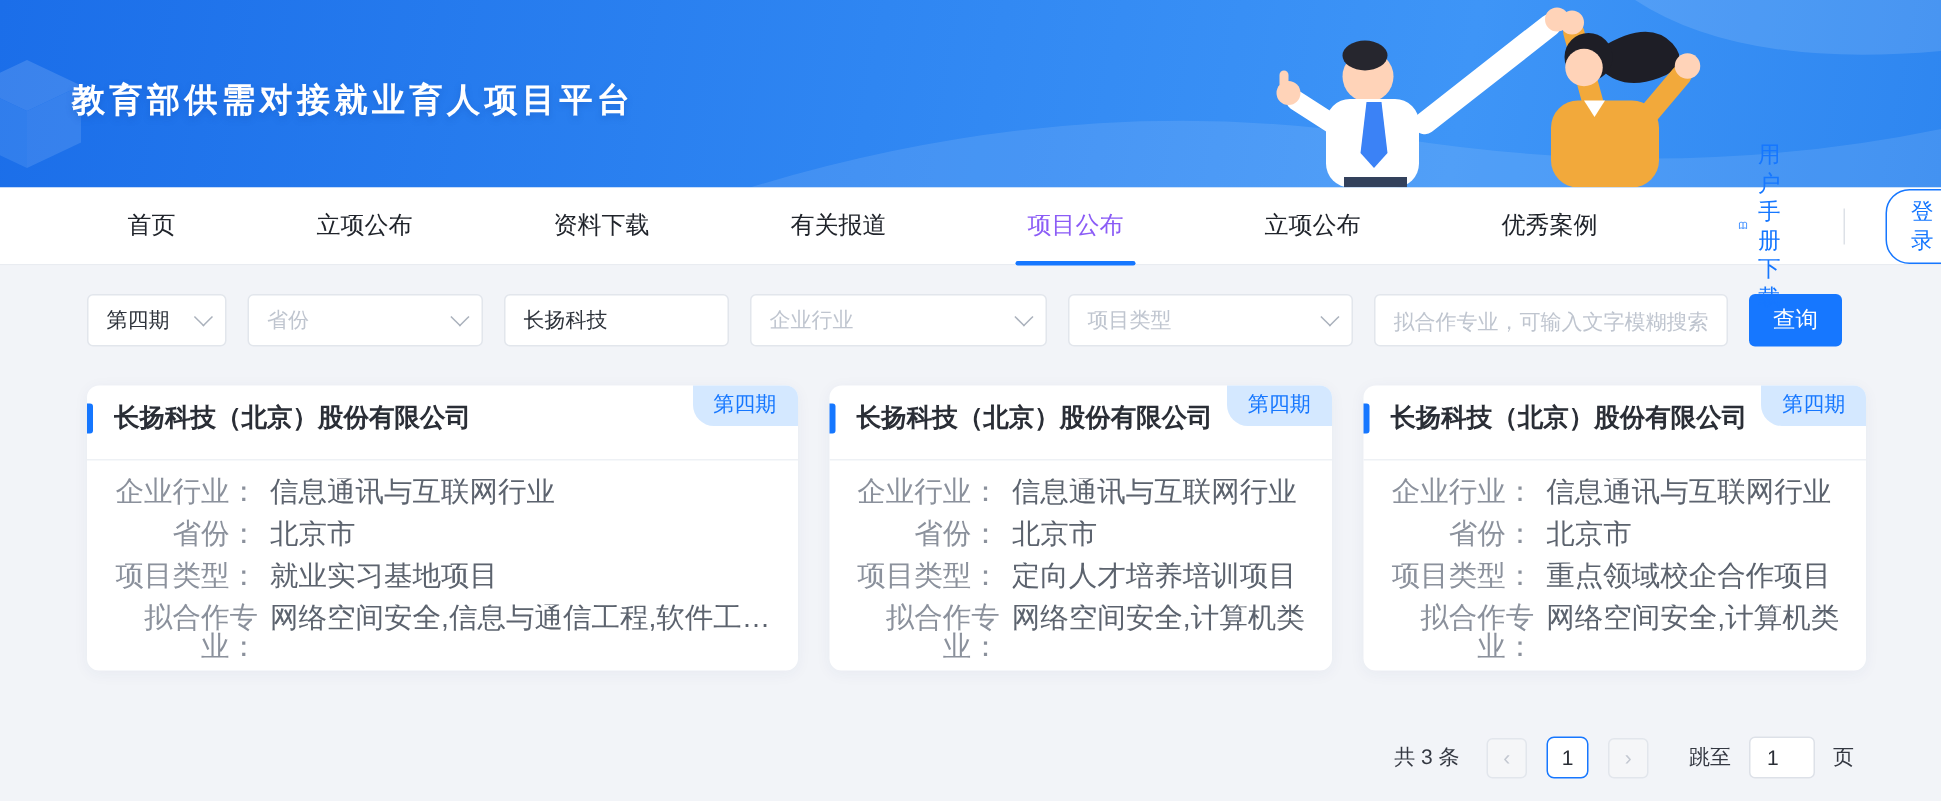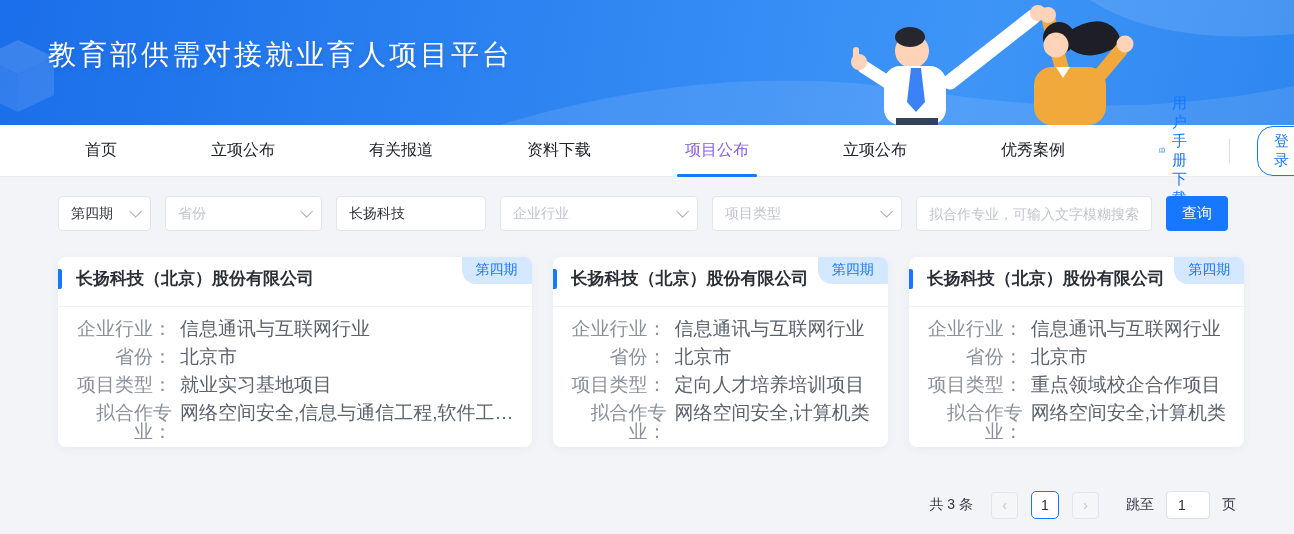--- a/index.html
+++ b/index.html
@@ -3,22 +3,22 @@
 <meta charset="utf-8">
 <style>
   * { margin:0; padding:0; box-sizing:border-box; }
   html,body { width:1294px; height:534px; overflow:hidden;
     font-family:"Liberation Sans","DejaVu Sans",sans-serif; background:#f2f4f8; }
 
   
   .banner { position:relative; height:125px; overflow:hidden;
     background:linear-gradient(100deg,#1b6ee9 0%,#2f86f2 45%,#3e95f7 75%,#2e86f0 100%); }
   .banner-decor { position:absolute; inset:0; width:100%; height:100%; }
-  .banner-title { position:absolute; left:48px; top:36px; color:#ffffff;
-    font-size:28px; font-weight:normal; letter-spacing:3px;
+  .banner-title { position:absolute; left:48px; top:52px; color:#ffffff;
+    font-size:22px; font-weight:bold; letter-spacing:3px;
     text-shadow:0 2px 4px rgba(20,80,180,.35); }
   .banner-art { position:absolute; right:152px; top:0; }
 
   
   .nav { position:relative; height:52px; background:#ffffff; display:flex;
     align-items:center; padding:0 58px 0 85px; border-bottom:1px solid #e9ecf1;gap:36px; }
   .nav-item { position:relative; height:52px; display:flex; align-items:center;
     margin-right:58px; font-size:16px; font-weight:500; color:#20242b;
     cursor:pointer; white-space:nowrap; }
   .nav-item.active { color:#8b5cf6; }
@@ -123,22 +123,22 @@
     <path d="M282 82 L309 50" stroke="#f2a93b" stroke-width="14" stroke-linecap="round" fill="none"></path>
     <circle cx="313" cy="44" r="8.5" fill="#ffd3b8"></circle>
     <rect x="222" y="67" width="72" height="58" rx="18" fill="#f2a93b"></rect>
     <path d="M244 67 l14 0 l-7 11 z" fill="#ffffff"></path>
   </svg>
 </div>
 
 <div class="nav">
   <div class="nav-item">首页</div>
   <div class="nav-item">立项公布</div>
+  <div class="nav-item">资料下载</div>
   <div class="nav-item">有关报道</div>
-  <div class="nav-item">资料下载</div>
   <div class="nav-item active">项目公布</div>
   <div class="nav-item">立项公布</div>
   <div class="nav-item">优秀案例</div>
   <div class="nav-right">
     <div class="manual-link">
       <svg width="19" height="17" viewBox="0 0 20 18" fill="none" stroke="#1677ff" stroke-width="1.8" stroke-linejoin="round">
         <path d="M2 2.8 C5 .8 8 .8 10 2.8 C12 .8 15 .8 18 2.8 V15.2 C15 13.4 12 13.4 10 15.2 C8 13.4 5 13.4 2 15.2 Z"></path>
         <path d="M10 2.8 V15.2"></path>
       </svg>
       <span>用户手册下载</span>

